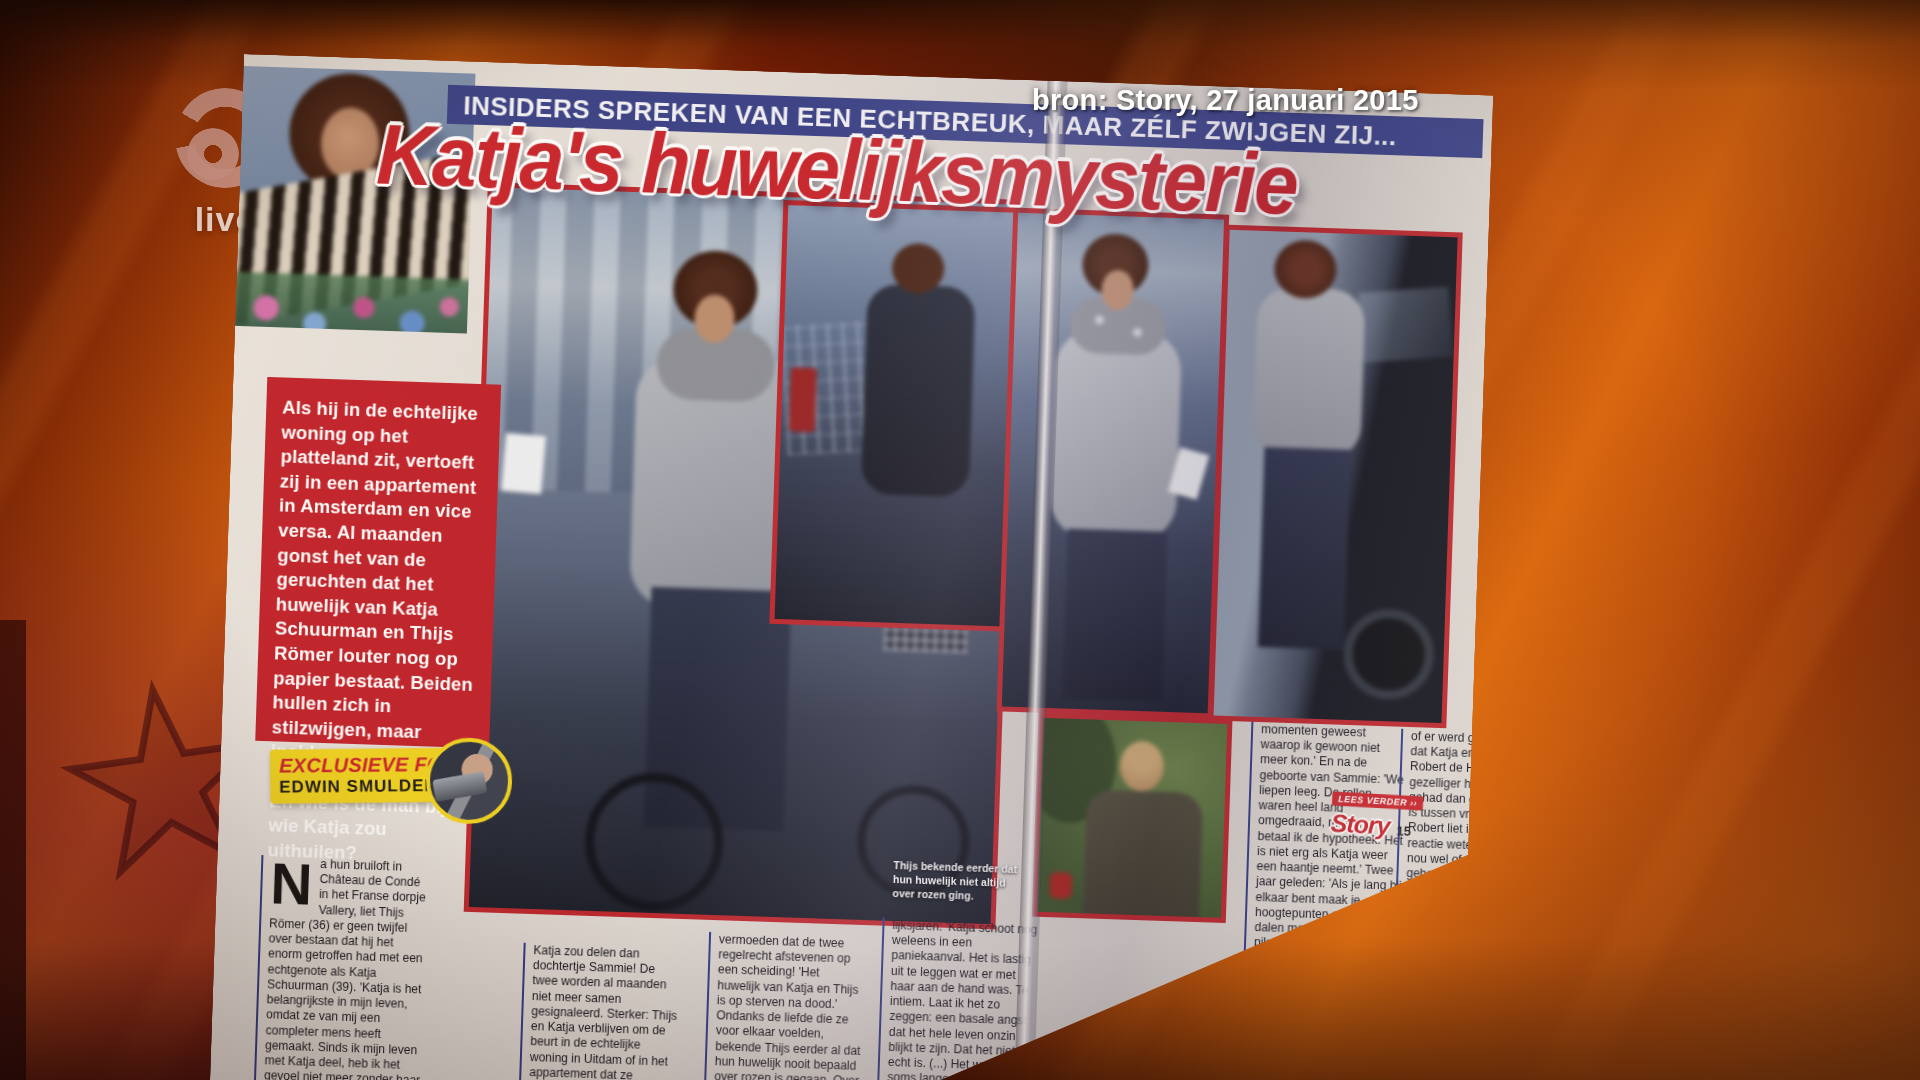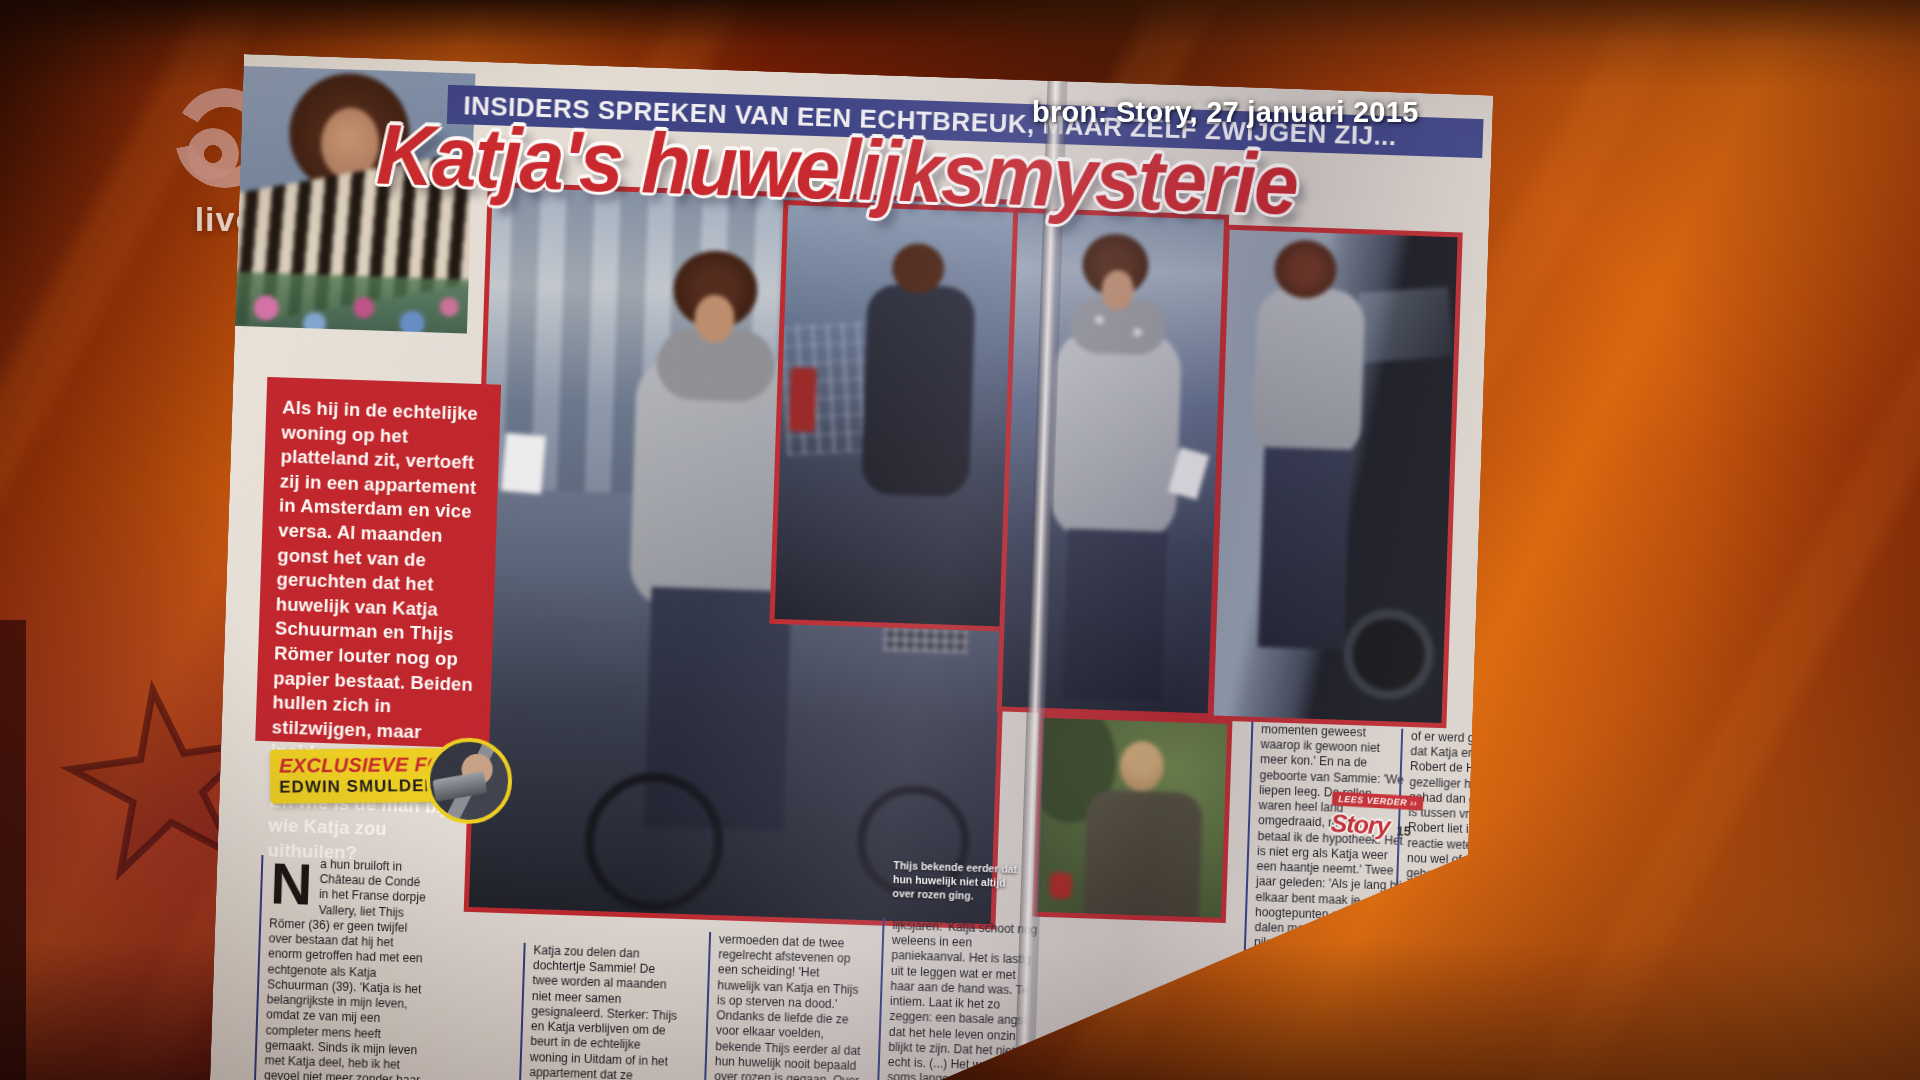--- a/index.html
+++ b/index.html
@@ -36,21 +36,21 @@
   }
   .ring-inner{
     position:absolute;left:187px;top:128px;width:52px;height:52px;border-radius:50%;
     background:rgba(208,150,134,.92);
     -webkit-mask:radial-gradient(closest-side, transparent 34%, #000 35% 100%);
     mask:radial-gradient(closest-side, transparent 34%, #000 35% 100%);
   }
   .live{margin-top:12px;font-size:34px;font-weight:bold;color:#eed8cb;letter-spacing:1px;text-shadow:0 2px 6px rgba(60,10,0,.5);}
   
   .source{
-    position:absolute;left:1032px;top:96px;font-size:29px;font-weight:bold;color:#fff;
+    position:absolute;left:1032px;top:84px;font-size:29px;font-weight:bold;color:#fff;
     text-shadow:0 0 7px rgba(0,0,0,.55), 2px 2px 2px rgba(0,0,0,.35);z-index:120;letter-spacing:.3px;
   }
   
   .spread{
     position:absolute;left:244px;top:54px;width:1250px;height:1070px;
     background:linear-gradient(105deg,#eae7e1 0%,#e0dcd5 45%,#d7d3cc 70%,#e5e1da 100%);
     transform:rotate(1.9deg);transform-origin:0 0;
     clip-path:polygon(0 0,100% 0,100% 71%,56% 95%,30% 100%,0 100%);
     box-shadow:0 35px 70px rgba(0,0,0,.55);
     filter:blur(.4px) saturate(.93);

